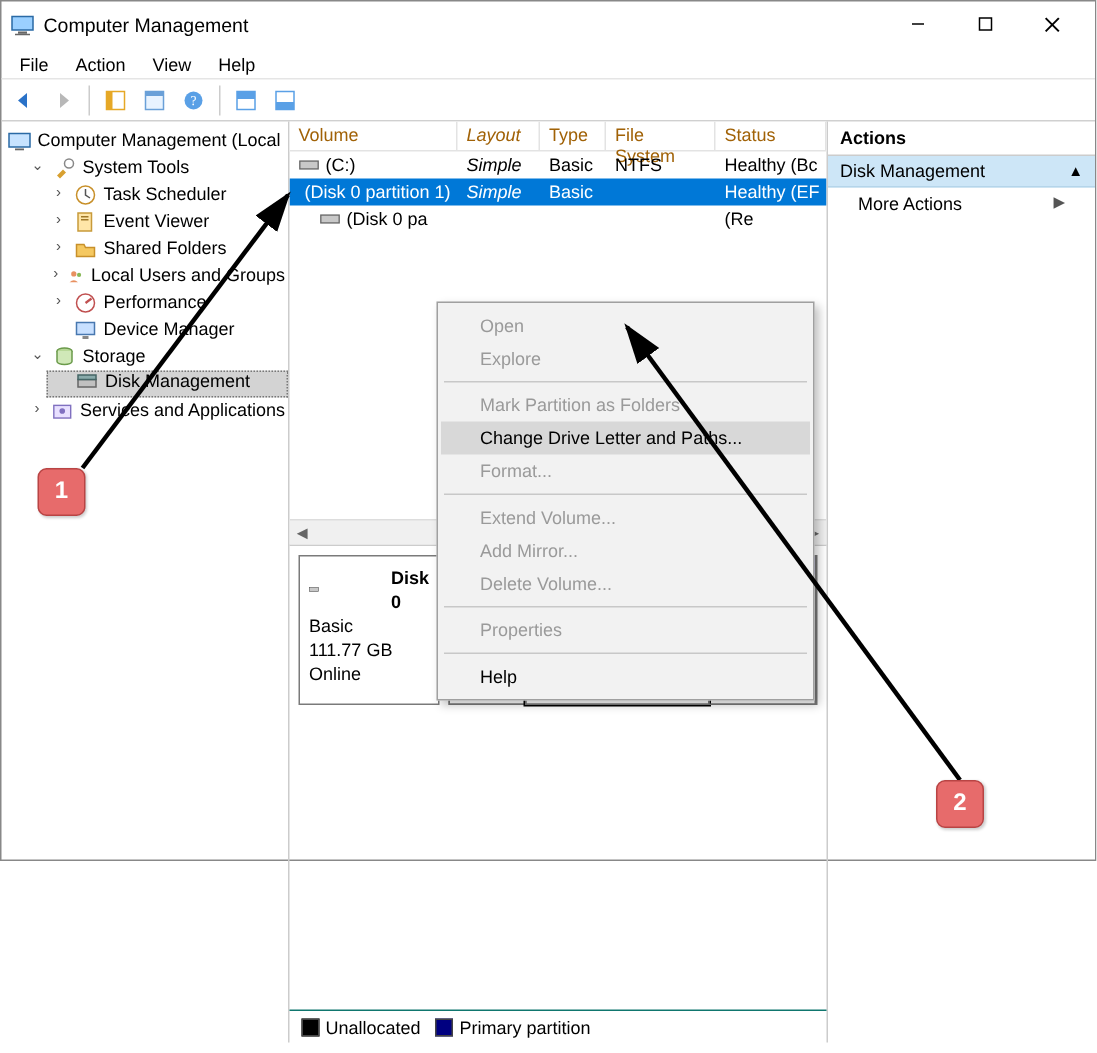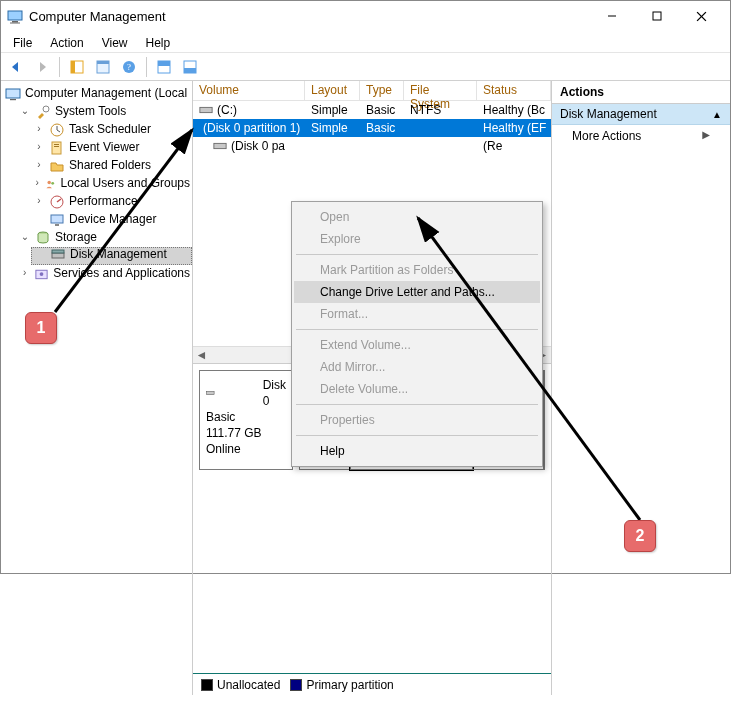--- a/index.html
+++ b/index.html
@@ -37,21 +37,21 @@
   .tree .exp { width:12px; text-align:center; color:#555; font-size:10px; cursor:default; }
   .tree .sel { background:#d3d3d3; border:1px dotted #777; }
   
   .vol-list { border-bottom:1px solid #ccc; position:relative; height:283px; overflow:hidden; }
   .vol-header { display:flex; background:#fff; border-bottom:1px solid #e3e3e3; height:20px; }
   .vol-header .col { border-right:1px solid #e3e3e3; padding:2px 6px; font-size:12px; color:#a16207;}
   .vol-rows { }
   .vol-row { display:flex; height:18px; align-items:center; }
   .vol-row .col { padding:1px 6px; overflow:hidden; white-space:nowrap;}
   .vol-row.selected { background:#0078d7; color:#fff; }
-  .w-vol { width:112px; } .w-lay { width:55px; } .w-type{ width:44px;} .w-fs{ width:73px;} .w-stat{ flex:1; min-width:50px;}
+  .w-vol { width:112px; } .w-lay { width:55px;font-style:italic; } .w-type{ width:44px;} .w-fs{ width:73px;} .w-stat{ flex:1; min-width:50px;}
   .vol-scroll { position:absolute; left:0; right:0; bottom:0; height:17px; background:#f0f0f0; display:flex; align-items:center; justify-content:space-between; border-top:1px solid #ddd;}
   .scroll-arrow{ width:17px; height:17px; display:flex; align-items:center; justify-content:center; color:#666;}
   
   .disk-map { padding:6px; flex:1;}
   .disk-row { display:flex; gap:6px; height:100px;}
   .disk-label { width:94px; border:1px solid #7a7a7a; padding:6px 6px; font-size:12px; line-height:16px; }
   .disk-parts { flex:1; display:flex; gap:0; border:1px solid #7a7a7a; }
   .part { border:1px solid #7a7a7a; margin: -1px 0 -1px -1px; display:flex; flex-direction:column; }
   .part .topbar { height:12px; background:#000080; }
   .part .part-body { padding:4px 6px; font-size:11px; line-height:14px; overflow:hidden;}
@@ -78,21 +78,21 @@
   }
   .context-menu .cm-item { padding:4px 26px; color:#000; white-space:nowrap;}
   .context-menu .cm-item.disabled { color:#9a9a9a; }
   .context-menu .cm-item.hover { background:#d8d8d8; }
   .context-menu .cm-sep { height:1px; background:#c8c8c8; margin:4px 2px;}
   
   .overlay { position:absolute; left:0; top:0; width:731px; height:702px; pointer-events:none; z-index:100;}
   .callout { position:absolute; width:32px; height:32px; border-radius:6px; background:#e76b6b; border:1px solid #b94444; color:#fff; font-weight:700; font-size:16px; display:flex; align-items:center; justify-content:center; box-shadow:1px 1px 2px rgba(0,0,0,.2);}
   .icon-svg { width:16px; height:16px; display:block;}
   .app-icon-svg { width:16px; height:16px; }
-  .bold { font-weight:400;margin-left:44px; }
+  .bold { font-weight:700;margin-left:44px; }
   .partwrap { display:flex; flex:1; position:relative;}
   .col.header { font-weight:400;}
 </style>
 </head>
 <body>
 
 <div class="window">
 
   <div class="titlebar">
     <div class="title">

